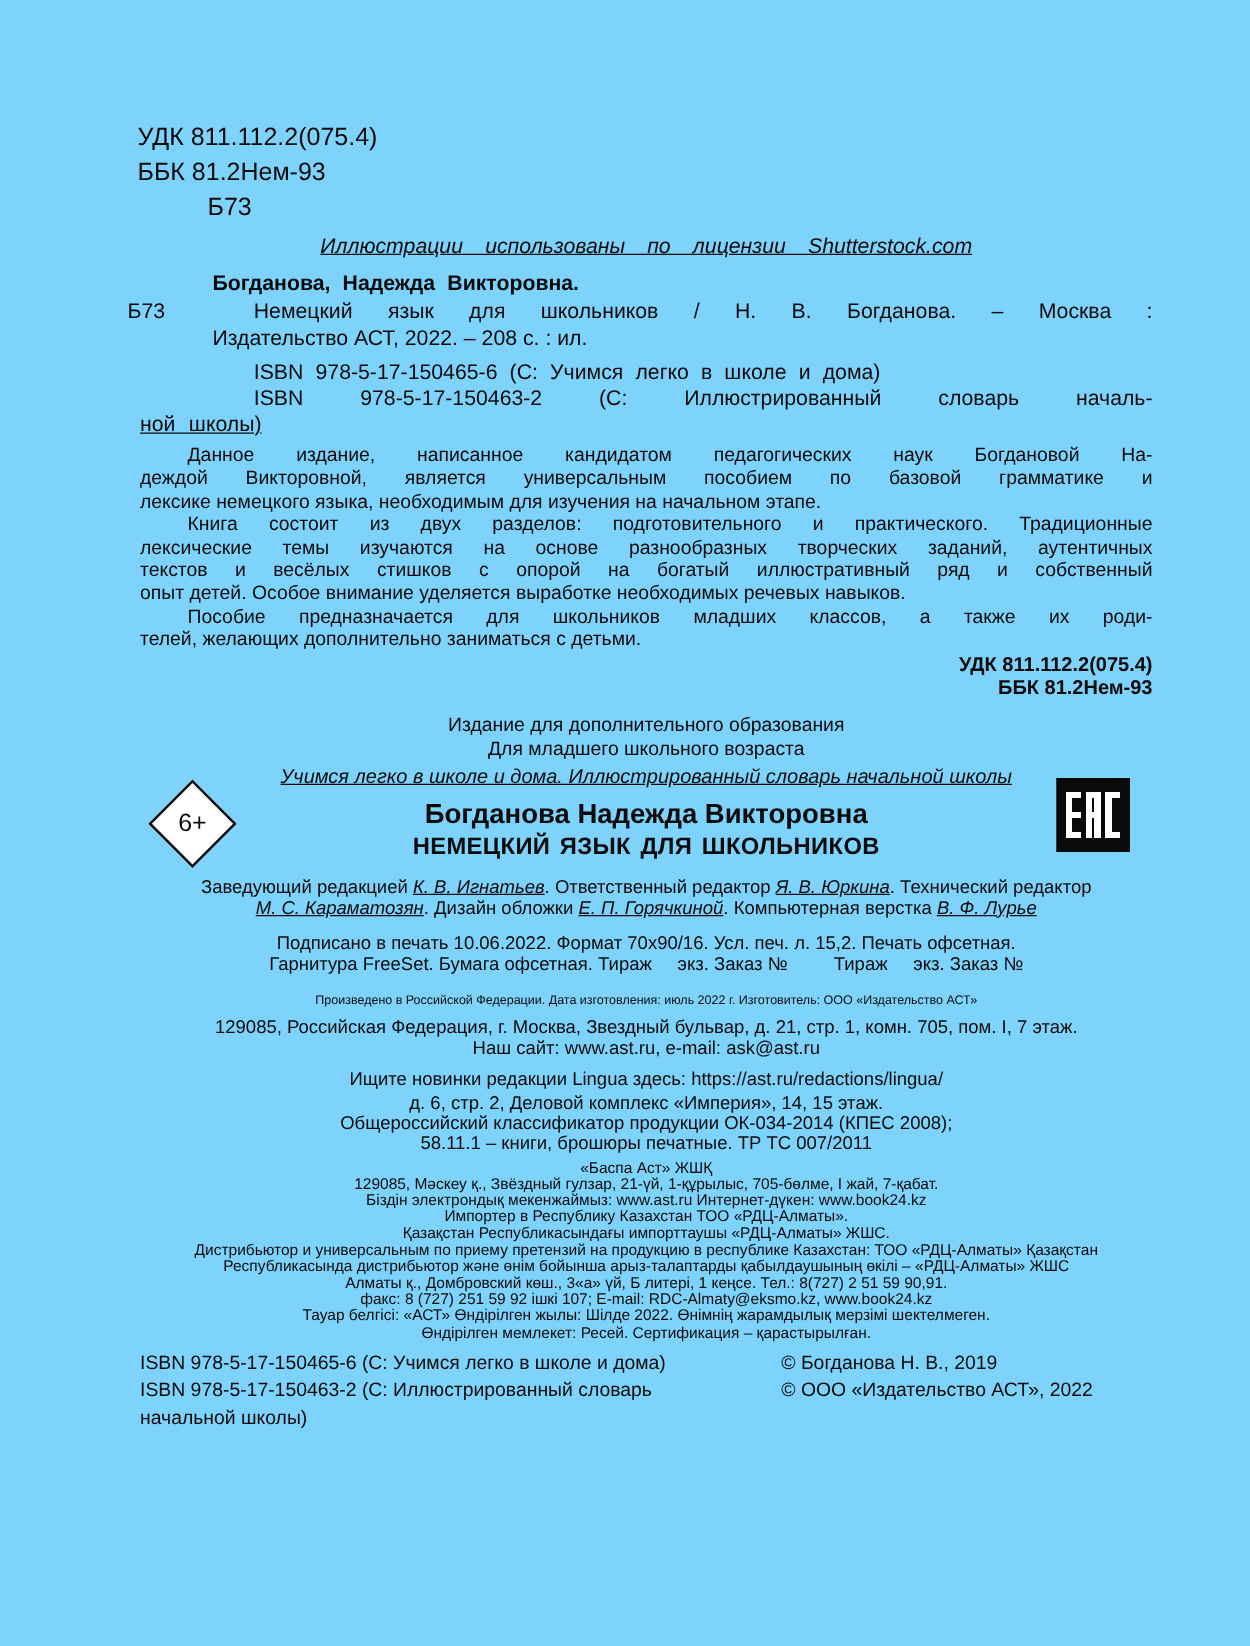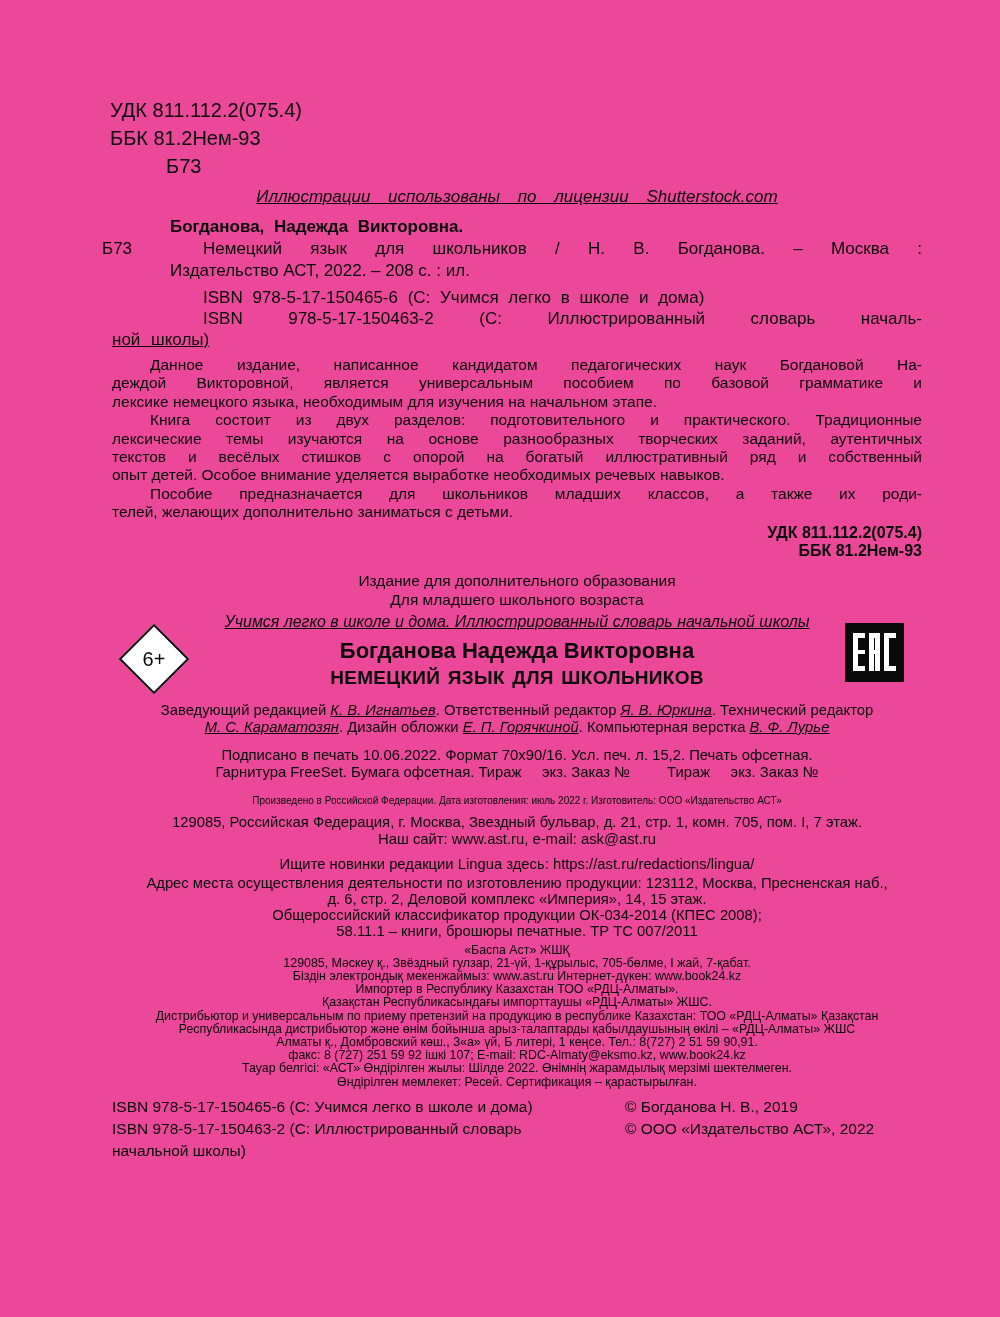--- a/index.html
+++ b/index.html
@@ -1,19 +1,19 @@
 <!DOCTYPE html>
 <html><head>
 <meta charset="utf-8">
 <style>
   html,body{margin:0;padding:0;background:#fff;}
   .page{
     position:relative;
     width:1000px;height:1317px;
-    background:#ec4899;
+    background:#7dd3fc;
     color:#0a0a0a;
     font-family:"Liberation Sans","DejaVu Sans",sans-serif;
     box-sizing:border-box;
     padding:96px 78px 0 112px;
     overflow:hidden;
   }
   .line{white-space:nowrap;}
   .j{text-align:justify;text-align-last:justify;white-space:normal;}
   .center{text-align:center;}
   .right{text-align:right;}
@@ -153,21 +153,20 @@
   <div class="produced center">Произведено в Российской Федерации. Дата изготовления: июль 2022 г. Изготовитель: ООО «Издательство АСТ»</div>
 
   <div class="address-ru center">
     <div>129085, Российская Федерация, г. Москва, Звездный бульвар, д. 21, стр. 1, комн. 705, пом. I, 7 этаж.</div>
     <div>Наш сайт: www.ast.ru, e-mail: ask@ast.ru</div>
   </div>
 
   <div class="lingua center">Ищите новинки редакции Lingua здесь: https://ast.ru/redactions/lingua/</div>
 
   <div class="prod-addr center">
-    <div>Адрес места осуществления деятельности по изготовлению продукции: 123112, Москва, Пресненская наб.,</div>
     <div>д. 6, стр. 2, Деловой комплекс «Империя», 14, 15 этаж.</div>
     <div>Общероссийский классификатор продукции ОК-034-2014 (КПЕС 2008);</div>
     <div>58.11.1 – книги, брошюры печатные. ТР ТС 007/2011</div>
   </div>
 
   <div class="kz center">
     <div>«Баспа Аст» ЖШҚ</div>
     <div>129085, Мәскеу қ., Звёздный гулзар, 21-үй, 1-құрылыс, 705-бөлме, I жай, 7-қабат.</div>
     <div>Біздін электрондық мекенжаймыз: www.ast.ru Интернет-дүкен: www.book24.kz</div>
     <div>Импортер в Республику Казахстан ТОО «РДЦ-Алматы».</div>

